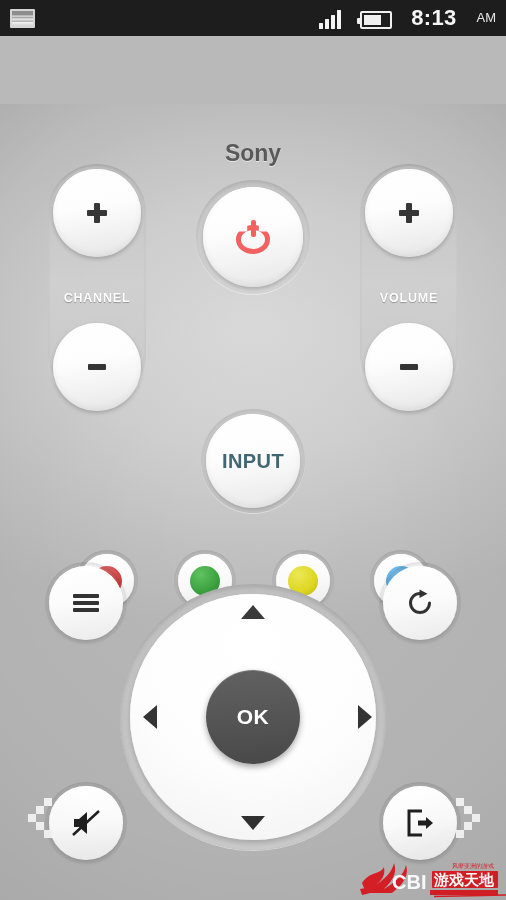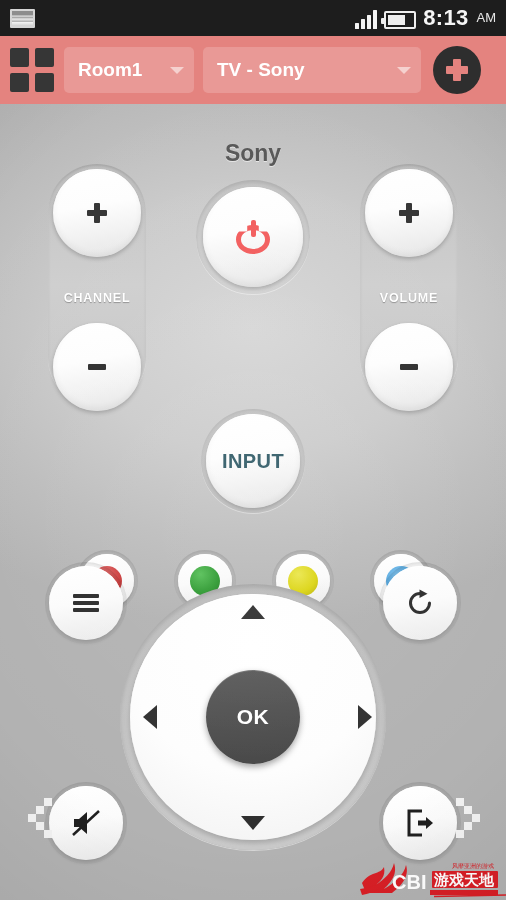--- a/index.html
+++ b/index.html
@@ -27,21 +27,21 @@
     background: #1d1d1d;
     display: flex;
     align-items: center;
     padding: 0 10px;
   }
   #sb-left { display: flex; align-items: center; gap: 6px; }
   #sb-right {
     margin-left: auto;
     display: flex;
     align-items: flex-end;
-    gap: 7px;
+    gap: 19px;
   }
   .shot-icon {
     width: 25px; height: 19px;
     border: 2px solid #d5d5d5;
     background: linear-gradient(180deg,#8d8d8d 0%,#8d8d8d 28%,#e8e8e8 32%,#9a9a9a 46%,#ededed 52%,#b5b5b5 70%,#f2f2f2 76%,#cfcfcf 100%);
     border-radius: 1px;
   }
   .signal {
     display: flex; align-items: flex-end; gap: 2px; height: 19px;
   }
@@ -397,40 +397,20 @@
           <i></i>
       </div>
       <div class="batt">
         <div class="fill"></div>
       </div>
       <div id="clock">8:13</div>
       <div id="ampm">AM</div>
     </div>
   </div>
 
-  <div id="header" style="background: rgb(228, 131, 127);">
-    <div id="grid-btn">
-      <span></span>
-        <span></span>
-        <span></span>
-        <span></span>
-    </div>
-
-    <div id="dd-room" class="dropdown">
-      <div class="lbl">Room1</div>
-      <div class="caret"></div>
-    </div>
-
-    <div id="dd-device" class="dropdown">
-      <div class="lbl">TV - Sony</div>
-      <div class="caret"></div>
-    </div>
-
-    <div id="add-btn" style="background: rgb(46, 46, 46);"></div>
-  </div>
 
   <div id="remote">
 
     <div id="brand">Sony</div>
 
     <div id="track-channel" class="track"></div>
     <div id="lbl-channel" class="track-label">CHANNEL</div>
 
     <div id="track-volume" class="track"></div>
     <div id="lbl-volume" class="track-label">VOLUME</div>

